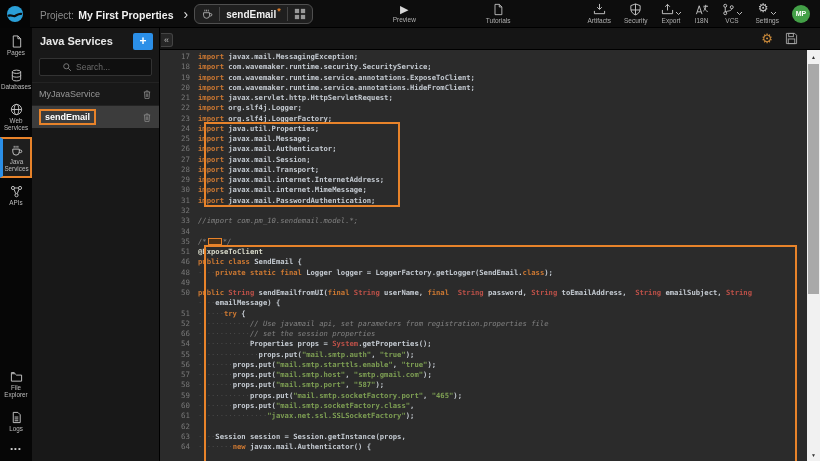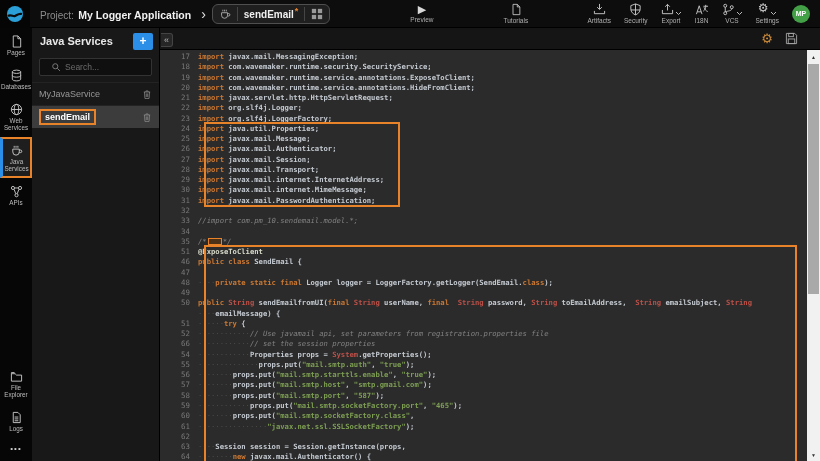--- a/index.html
+++ b/index.html
@@ -42,21 +42,21 @@
   .sb-more { color:#cfcfcf; font-size:8px; text-align:center; padding:6px 0 8px; letter-spacing:1px; }
 
   
   .panel { position:absolute; left:32px; top:28px; width:128px; height:433px; background:#181818;
     border-right:1px solid #000; z-index:10; }
   .panel-head { height:26px; display:flex; align-items:center; padding:0 6px 0 8px; }
   .panel-title { color:#e8e8e8; font-size:11px; font-weight:bold; flex:1; }
   .add-btn { width:20px; height:17px; background:#2b8fe8; border-radius:2px; color:#fff;
     font-size:12px; font-weight:bold; display:flex; align-items:center; justify-content:center; line-height:0; }
   .searchbox { margin:4px 7px 6px; height:18px; background:#0f0f0f; border:1px solid #333;
-    border-radius:2px; display:flex; align-items:center; padding:0 11px; gap:4px; }
+    border-radius:2px; display:flex; align-items:center; padding:0 22px; gap:4px; }
   .searchbox input { background:transparent; border:0; outline:0; color:#bbb; font-size:8.5px; width:90px;
     font-family:"Liberation Sans", sans-serif; }
   .searchbox input::placeholder { color:#6c6c6c; }
   .svc-row { height:23px; display:flex; align-items:center; padding:0 7px; border-top:1px solid #232323; }
   .svc-row .nm { color:#979797; font-size:9px; flex:1; }
   .svc-row.selected { background:#3c3c3c; }
   .svc-row.selected .nm-box { border:2px solid #e8832a; padding:1px 4px; color:#fff; font-weight:bold; }
   .svc-row.selected .nm { color:#fff; flex:0; margin-right:auto; }
   .collapse-btn { position:absolute; left:161px; top:33px; width:12px; height:14px; background:#262626;
     border:1px solid #444; border-left:0; border-radius:0 3px 3px 0; color:#b5b5b5; font-size:9px;
@@ -103,21 +103,21 @@
     <div class="logo">
       <span>
         <svg width="20" height="20" viewBox="0 0 20 20">
           <circle cx="10" cy="10" r="8" fill="#2a9fd8"></circle>
           <path d="M3 12c3-2 5 1 7 0s4-3 7-2" stroke="#0c0c0c" stroke-width="2.2" fill="none"></path>
         </svg>
       </span>
     </div>
     <div class="proj">
       <span class="plabel">Project:</span>
-      <span class="pname">My Logger Application</span>
+      <span class="pname">My First Properties</span>
     </div>
     <span class="crumb-chev">›</span>
     <div class="tab">
       <span>
         <svg width="12" height="12" viewBox="0 0 14 14" stroke="#b5b5b5" fill="none" stroke-width="1">
           <path d="M3 5.5h7v3A3.5 3.5 0 0 1 6.5 12 3.5 3.5 0 0 1 3 8.5z"></path>
           <path d="M10 6.5h1.3a1.4 1.4 0 0 1 0 2.8H10"></path>
           <path d="M4.5 2v2M6.5 2v2M8.5 2v2"></path>
         </svg>
       </span>
@@ -432,24 +432,20 @@
         </div>
         <div class="crow">
           <span class="ln">51</span>
           <span class="cl"><span class="a">@ExposeToClient</span></span>
         </div>
         <div class="crow">
           <span class="ln">46</span>
           <span class="cl"><span class="k">public</span><span> </span><span class="k">class</span><span> SendEmail {</span></span>
         </div>
         <div class="crow">
-          <span class="ln">47</span>
-          <span class="cl"></span>
-        </div>
-        <div class="crow">
           <span class="ln">48</span>
           <span class="cl"><span class="w">····</span><span class="k">private</span><span> </span><span class="k">static</span><span> </span><span class="k">final</span><span> Logger logger = LoggerFactory.getLogger(SendEmail.</span><span class="k">class</span><span>);</span></span>
         </div>
         <div class="crow">
           <span class="ln">49</span>
           <span class="cl"></span>
         </div>
         <div class="crow">
           <span class="ln">50</span>
           <span class="cl"><span class="k">public</span><span> </span><span class="t">String</span><span> sendEmailfromUI(</span><span class="k">final</span><span> </span><span class="t">String</span><span> userName, </span><span class="k">final</span><span>  </span><span class="t">String</span><span> password, </span><span class="t">String</span><span> toEmailAddress,  </span><span class="t">String</span><span> emailSubject, </span><span class="t">String</span></span>

